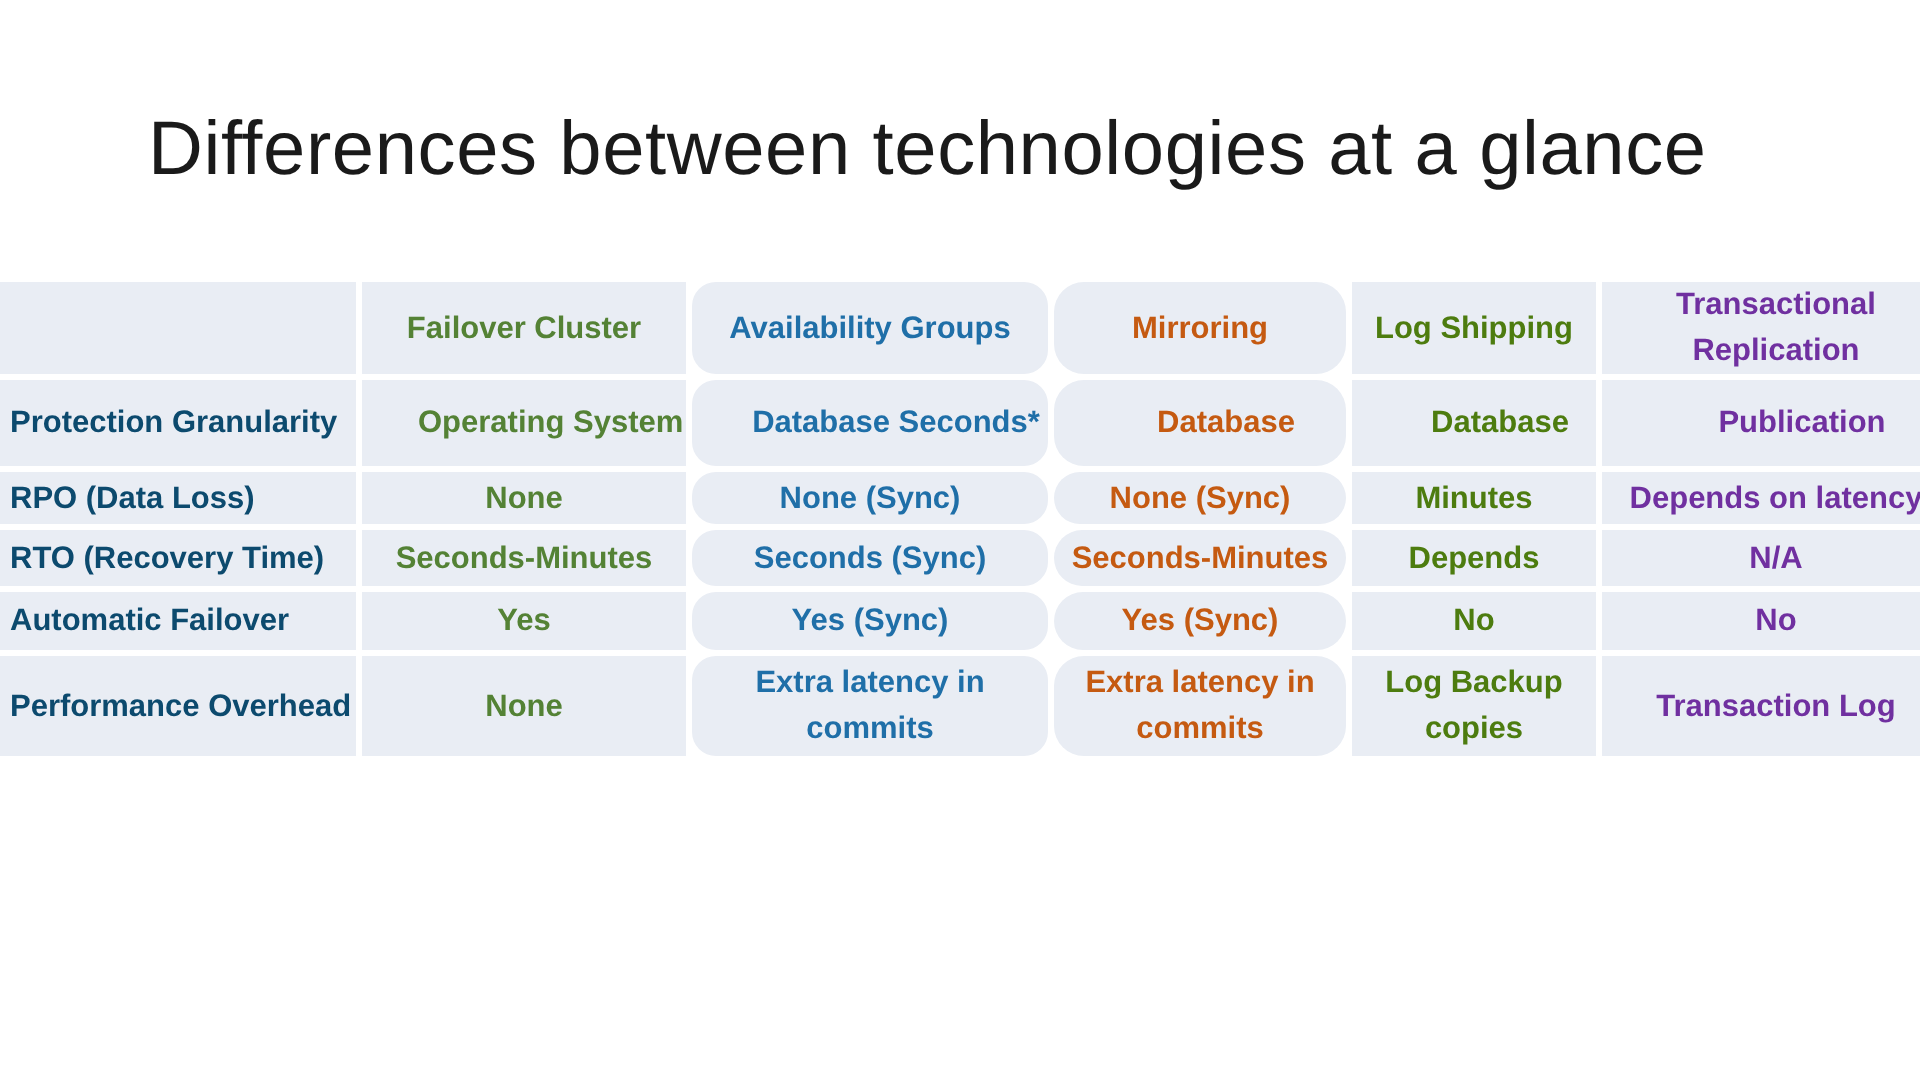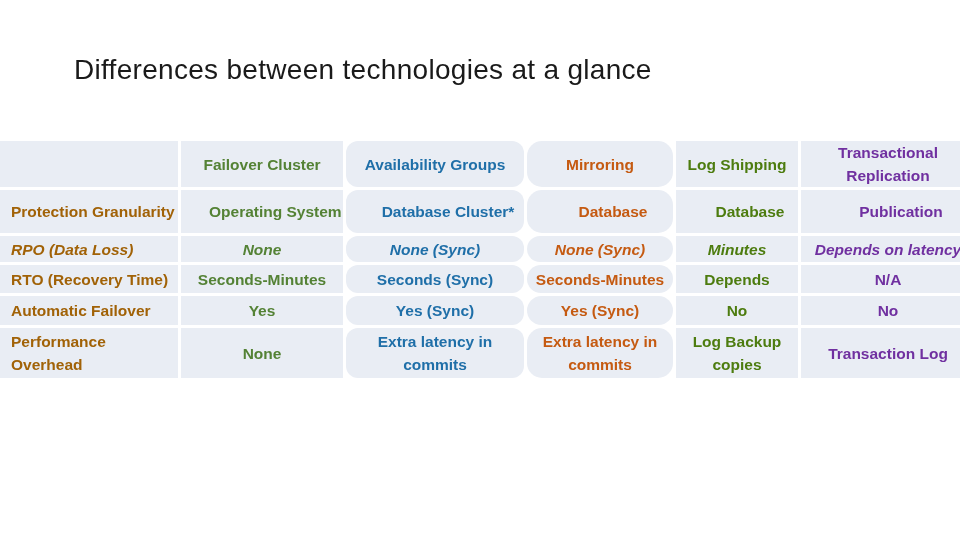--- a/index.html
+++ b/index.html
@@ -12,21 +12,21 @@
       height: 540px;
       position: relative;
       overflow: hidden;
       font-family: "Liberation Sans", sans-serif;
     }
     .slide-title {
       position: absolute;
       left: 74px;
       top: 54px;
       font-family: "Liberation Sans", sans-serif;
-      font-size: 28px;
+      font-size: 38px;
       font-weight: normal;
       color: #1a1a1a;
       letter-spacing: 0.3px;
       white-space: nowrap;
     }
     table.compare {
       position: absolute;
       left: 0;
       top: 138px;
       width: 960px;
@@ -41,26 +41,26 @@
     table.compare td {
       background: #e9edf4;
       text-align: center;
       vertical-align: middle;
       padding: 0 2px;
       line-height: 23px;
       white-space: nowrap;
     }
     table.compare td.label {
       text-align: left;
-      color: #a16207;
-      padding-left: 11px;
+      color: #0c4a6e;
+      padding-left: 5px;
     }
     tr.r-header td { height: 45px; }
     tr.r-granularity td { height: 43px; padding-left: 28px; }
-    tr.r-rpo td { height: 26px; font-style: italic; }
+    tr.r-rpo td { height: 26px; }
     tr.r-rto td { height: 28px; }
     tr.r-auto td { height: 29px; }
     tr.r-perf td { height: 50px; }
     .wrap { white-space: normal !important; }
     col.c0 { width: 178px; }
     col.c1 { width: 162px; }
     col.c2 { width: 178px; }
     col.c3 { width: 146px; }
     col.c4 { width: 122px; }
     col.c5 { width: 174px; }
@@ -89,21 +89,21 @@
       <td class="label"></td>
       <td class="col-failover">Failover Cluster</td>
       <td class="col-ag">Availability Groups</td>
       <td class="col-mirroring">Mirroring</td>
       <td class="col-logshipping">Log Shipping</td>
       <td class="col-replication wrap">Transactional Replication</td>
     </tr>
     <tr class="r-granularity">
       <td class="label wrap">Protection Granularity</td>
       <td class="col-failover">Operating System</td>
-      <td class="col-ag">Database Cluster*</td>
+      <td class="col-ag">Database Seconds*</td>
       <td class="col-mirroring">Database</td>
       <td class="col-logshipping">Database</td>
       <td class="col-replication">Publication</td>
     </tr>
     <tr class="r-rpo">
       <td class="label">RPO (Data Loss)</td>
       <td class="col-failover">None</td>
       <td class="col-ag">None (Sync)</td>
       <td class="col-mirroring">None (Sync)</td>
       <td class="col-logshipping">Minutes</td>

